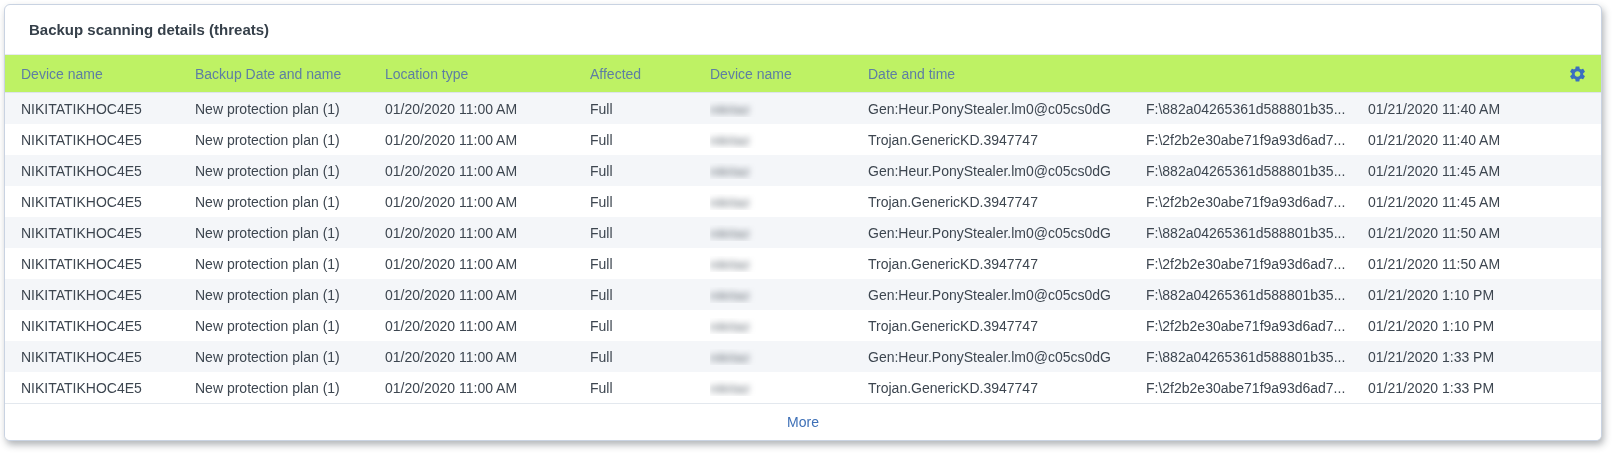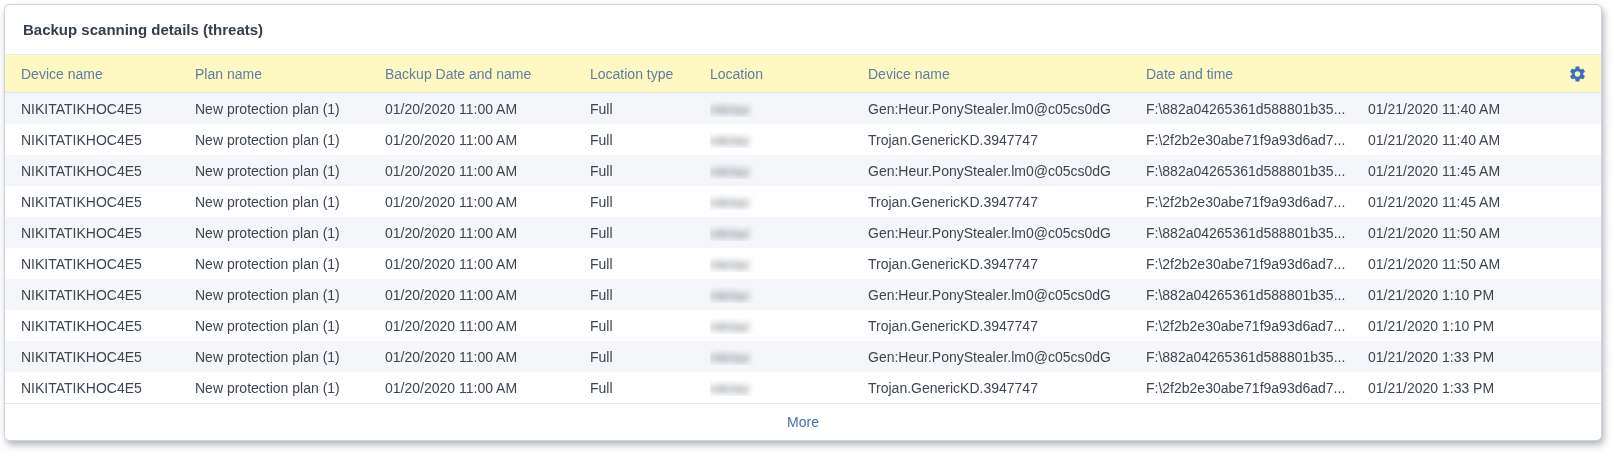--- a/index.html
+++ b/index.html
@@ -17,42 +17,42 @@
     border: 1px solid #c9d3e2;
     border-radius: 6px;
     box-shadow: 2px 4px 7px rgba(55, 62, 72, 0.38);
     overflow: hidden;
     display: flex;
     flex-direction: column;
   }
   .card-title {
     height: 50px;
     line-height: 50px;
-    padding: 0 18px;
+    padding: 0 24px;
     font-size: 15px;
     font-weight: 700;
     color: #36404a;
     border-bottom: 1px solid #e7eaef;
     flex: 0 0 auto;
     white-space: nowrap;
   }
   .grid {
     display: grid;
     grid-template-columns: 174px 190px 205px 120px 158px 278px 222px minmax(0,1fr);
     align-items: center;
     padding: 0 16px;
   }
   .thead {
     height: 38px;
     flex: 0 0 auto;
     font-size: 14px;
     color: #5e7ea3;
     border-bottom: 1px solid #dde4ec;
     position: relative;
-    background: #fef9c3;
+    background: #bef264;
   }
   .th {
     padding-right: 12px;
     white-space: nowrap;
     overflow: hidden;
     cursor: pointer;
   }
   .gear {
     position: absolute;
     right: 14px;
@@ -104,24 +104,23 @@
 </style>
 </head>
 <body>
 
 <div class="card">
   <div class="card-title">Backup scanning details (threats)</div>
 
   <div class="thead grid">
 
     <div class="th">Device name</div>
-      <div class="th">Plan name</div>
       <div class="th">Backup Date and name</div>
       <div class="th">Location type</div>
-      <div class="th">Location</div>
+      <div class="th">Affected</div>
       <div class="th">Device name</div>
       <div class="th">Date and time</div>
       <span class="gear" title="">
       <svg viewBox="0 0 24 24" fill="currentColor" aria-hidden="true">
         <path d="M19.14,12.94c0.04-0.3,0.06-0.61,0.06-0.94c0-0.32-0.02-0.64-0.07-0.94l2.03-1.58c0.18-0.14,0.23-0.41,0.12-0.61 l-1.92-3.32c-0.12-0.22-0.37-0.29-0.59-0.22l-2.39,0.96c-0.5-0.38-1.03-0.7-1.62-0.94L14.4,2.81c-0.04-0.24-0.24-0.41-0.48-0.41 h-3.84c-0.24,0-0.43,0.17-0.47,0.41L9.25,5.35C8.66,5.59,8.12,5.92,7.63,6.29L5.24,5.33c-0.22-0.08-0.47,0-0.59,0.22L2.74,8.87 C2.62,9.08,2.66,9.34,2.86,9.48l2.03,1.58C4.84,11.36,4.8,11.69,4.8,12s0.02,0.64,0.07,0.94l-2.03,1.58 c-0.18,0.14-0.23,0.41-0.12,0.61l1.92,3.32c0.12,0.22,0.37,0.29,0.59,0.22l2.39-0.96c0.5,0.38,1.03,0.7,1.62,0.94l0.36,2.54 c0.05,0.24,0.24,0.41,0.48,0.41h3.84c0.24,0,0.44-0.17,0.47-0.41l0.36-2.54c0.59-0.24,1.13-0.56,1.62-0.94l2.39,0.96 c0.22,0.08,0.47,0,0.59-0.22l1.92-3.32c0.12-0.22,0.07-0.47-0.12-0.61L19.14,12.94z M12,15.6c-1.98,0-3.6-1.62-3.6-3.6 s1.62-3.6,3.6-3.6s3.6,1.62,3.6,3.6S13.98,15.6,12,15.6z"></path>
       </svg>
     </span>
   </div>
 
   <div class="tbody">

